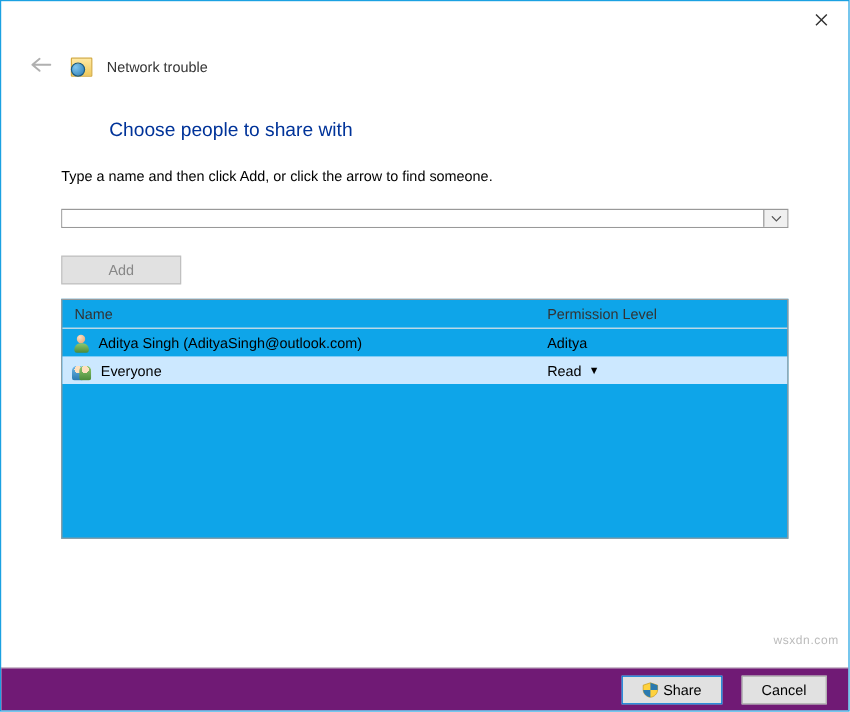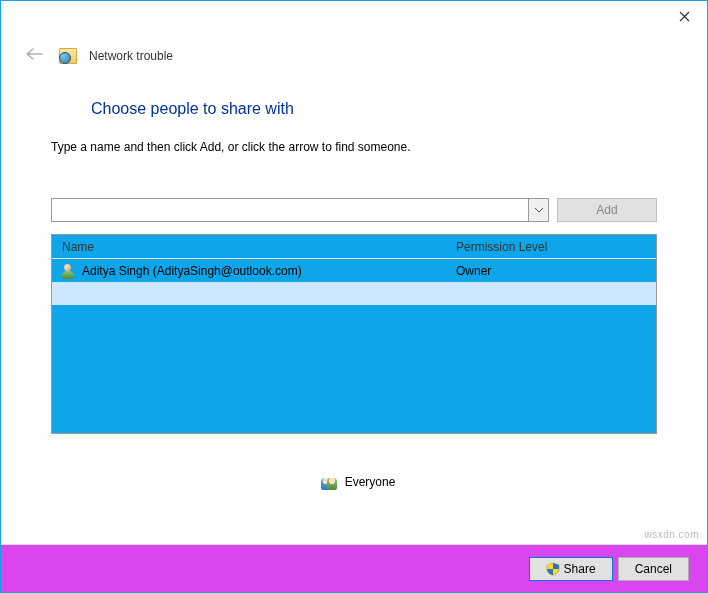--- a/index.html
+++ b/index.html
@@ -54,22 +54,22 @@
       position: absolute;
       bottom: -1px; left: -1px;
       width: 10px; height: 10px;
       background: radial-gradient(circle at 30% 30%, #7fc6f0, #2a7ab0);
       border-radius: 50%;
       border: 1px solid #1a5a80;
     }
     .window-title { font-size: 12px; color: #333; }
     .content { padding: 30px 50px 10px 50px; }
     .heading { color: #003399; font-size: 16px; font-weight: normal; margin-bottom: 22px; margin-left: 40px; }
-    .instruction { font-size: 12px; color: #000; margin-bottom: 44px; }
-    .input-row { display: flex; gap: 8px; margin-bottom: 12px; }
+    .instruction { font-size: 12px; color: #000; margin-bottom: 20px; }
+    .input-row { display: flex; gap: 23px; margin-bottom: 12px; flex-direction: column; }
     .combo {
       flex: 1;
       display: flex;
       border: 1px solid #999;
       height: 24px;
     }
     .combo-input {
       flex: 1;
       border: none;
       outline: none;
@@ -107,21 +107,21 @@
       align-items: center;
       border-bottom: 1px solid #e5e5e5;
     }
     .th-name { flex: 0 0 400px; padding-left: 10px; font-size: 12px; color: #333; }
     .th-perm { flex: 1; padding-left: 4px; font-size: 12px; color: #333; }
     .table-row {
       display: flex;
       height: 23px;
       align-items: center;
     }
-    .table-row.selected { background: #cce8ff; flex-direction: column; }
+    .table-row.selected { background: #cce8ff; }
     .td-name {
       flex: 0 0 400px;
       padding-left: 8px;
       display: flex;
       align-items: center;
       gap: 6px;
       font-size: 12px;
     }
     .td-perm {
       flex: 1;
@@ -178,27 +178,27 @@
       color: #0066cc;
       text-decoration: underline;
       font-size: 12px;
       margin-top: 24px;
       display: inline-block;
       cursor: pointer;
     }
     .footer {
       position: absolute;
       bottom: 0; left: 0; right: 0;
-      height: 48px;
-      background: #d946ef;
+      height: 36px;
+      background: #701a75;
       border-top: 1px solid #ddd;
       display: flex;
       justify-content: flex-end;
       align-items: center;
-      gap: 5px;
+      gap: 16px;
       padding-right: 18px;
     }
     .footer button {
       height: 24px;
       padding: 0 16px;
       font-family: inherit;
       font-size: 12px;
       background: #e1e1e1;
       border: 1px solid #adadad;
       cursor: pointer;
@@ -262,21 +262,21 @@
       <div class="th-name">Name</div>
       <div class="th-perm">Permission Level</div>
     </div>
 
     <div class="table-row">
       <div class="td-name">
         <span class="user-icon"></span>
         <span>Aditya Singh (AdityaSingh@outlook.com)</span>
       </div>
       <div class="td-perm">
-        <span>Owner</span>
+        <span>Aditya</span>
       </div>
     </div>
 
     <div class="table-row selected">
       <div class="td-name">
         <span class="group-icon"></span>
         <span>Everyone</span>
       </div>
       <div class="td-perm">
         <span>Read</span>

